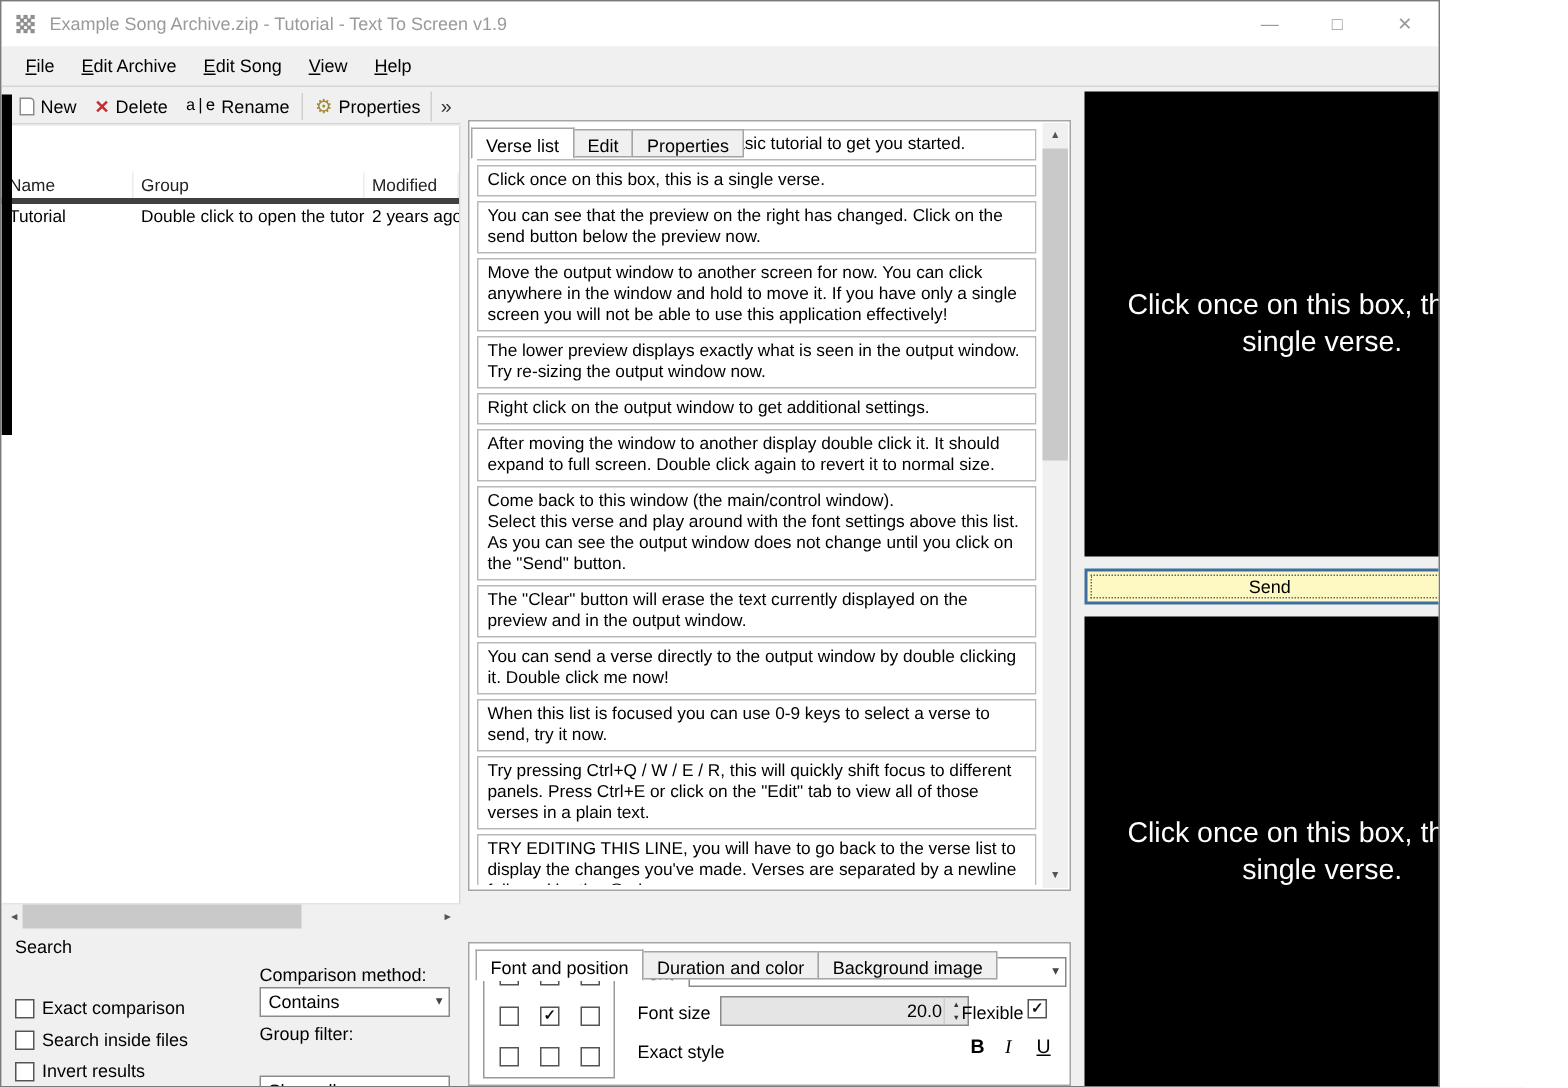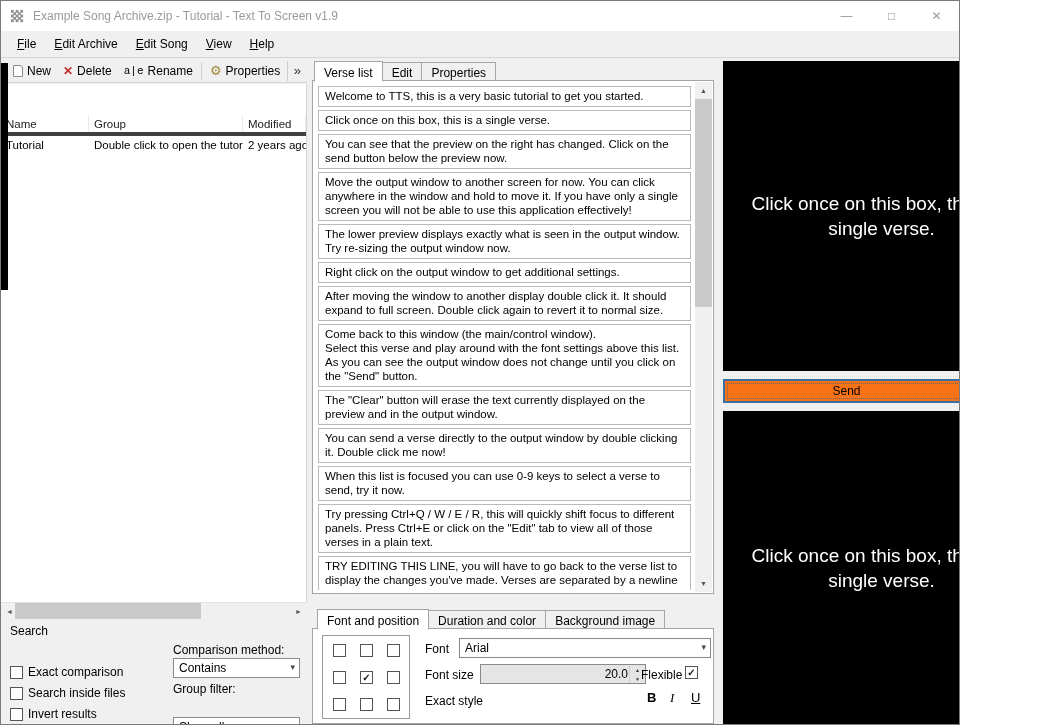--- a/index.html
+++ b/index.html
@@ -58,21 +58,21 @@
   .grp-label{position:absolute;left:172px;top:63px;}
   .grp-combo{position:absolute;left:172px;top:78px;width:127px;}
   .combo{height:20px;background:#fff;border:1px solid #8a8a8a;display:flex;align-items:center;padding:0 18px 0 5px;position:relative;white-space:nowrap;}
   .combo-arrow{position:absolute;right:4px;top:3px;font-size:9px;color:#444;}
 
   
   .tabs{position:absolute;display:flex;align-items:flex-end;z-index:4;}
   .verse-tabs{left:313px;top:60px;}
   .font-tabs{left:316px;top:608px;}
   .tab{height:19px;padding:3px 9px 0;background:#f0f0f0;border:1px solid #a5a5a5;margin-right:-1px;white-space:nowrap;position:relative;}
-  .tab.active{height:21px;background:#fff;border-bottom:1px solid #fff;margin-bottom:-1px;z-index:6;padding-top:4px;}
+  .tab.active{height:21px;background:#fff;border-bottom:1px solid #fff;margin-bottom:-1px;z-index:6;padding-top:4px;margin-top:24px;}
 
   
   .verse-box{position:absolute;left:311px;top:79px;width:402px;height:514px;background:#fff;border:1px solid #a5a5a5;z-index:3;}
   .verse-items{position:absolute;left:5px;top:5px;right:22px;bottom:3px;display:flex;flex-direction:column;gap:3px;overflow:hidden;}
   .verse-item{border:1px solid #b9b9b9;padding:2px 6px 3px;line-height:14px;font-size:11.5px;white-space:pre-wrap;background:#fff;}
   .v-scrollbar{position:absolute;top:1px;right:1px;bottom:1px;width:17px;background:#f0f0f0;}
   .vsb-btn{position:absolute;left:0;width:17px;height:17px;display:flex;align-items:center;justify-content:center;font-size:7px;color:#555;}
   .vsb-up{top:0;} .vsb-down{bottom:0;}
   .vsb-thumb{position:absolute;left:0;top:17px;width:17px;height:208px;background:#c9c9c9;}
 
@@ -91,21 +91,21 @@
   .fontstyle-label{position:absolute;left:112px;top:65px;}
   .style-btn{position:absolute;top:61px;font-size:13px;}
   .style-b{left:334px;font-weight:bold;}
   .style-i{left:357px;font-style:italic;font-family:"Liberation Serif",serif;}
   .style-u{left:378px;text-decoration:underline;}
 
   
   .preview-top{position:absolute;left:722px;top:60px;width:317px;height:310px;background:#000;display:flex;align-items:center;justify-content:center;}
   .preview-bottom{position:absolute;left:722px;top:410px;width:317px;height:314px;background:#000;display:flex;align-items:center;justify-content:center;}
   .preview-text{color:#fff;font-size:19px;text-align:center;line-height:1.32;max-width:300px;}
-  .send-btn{position:absolute;left:722px;top:378px;width:247px;height:24px;background:#f97316;border:2px solid #3a6ea5;display:flex;align-items:center;justify-content:center;outline:1px dotted #666;outline-offset:-5px;}
+  .send-btn{position:absolute;left:722px;top:378px;width:247px;height:24px;background:#fef9c3;border:2px solid #3a6ea5;display:flex;align-items:center;justify-content:center;outline:1px dotted #666;outline-offset:-5px;}
   .clear-btn{position:absolute;left:973px;top:378px;width:66px;height:24px;background:#e5e5e5;border:1px solid #8a8a8a;display:flex;align-items:center;justify-content:center;}
 </style>
 </head>
 <body>
 
 <div class="window">
 
   <div class="titlebar">
     <svg class="app-icon" viewBox="0 0 16 16">
       <g fill="#909090">

